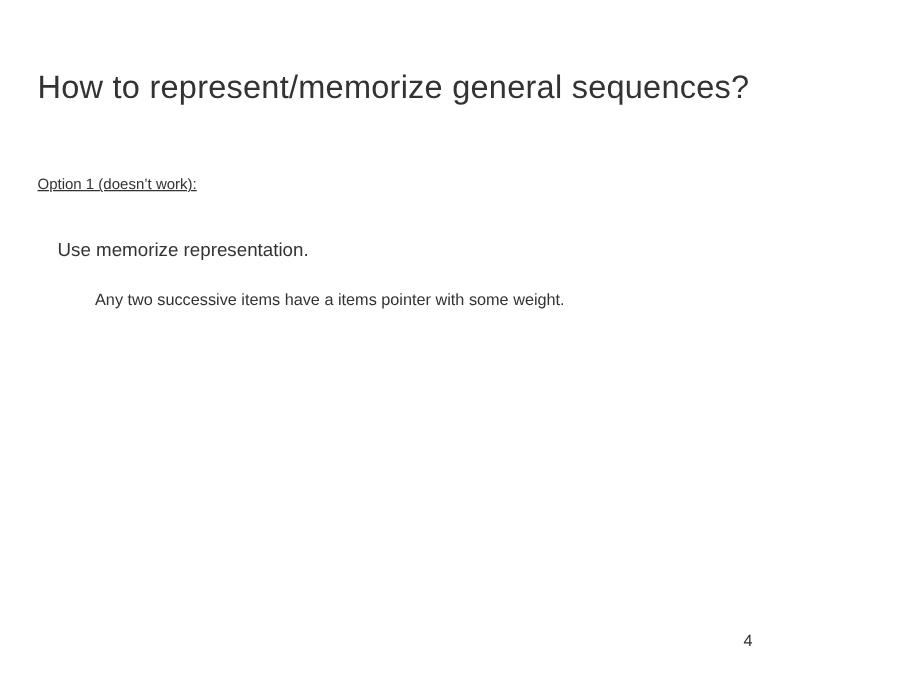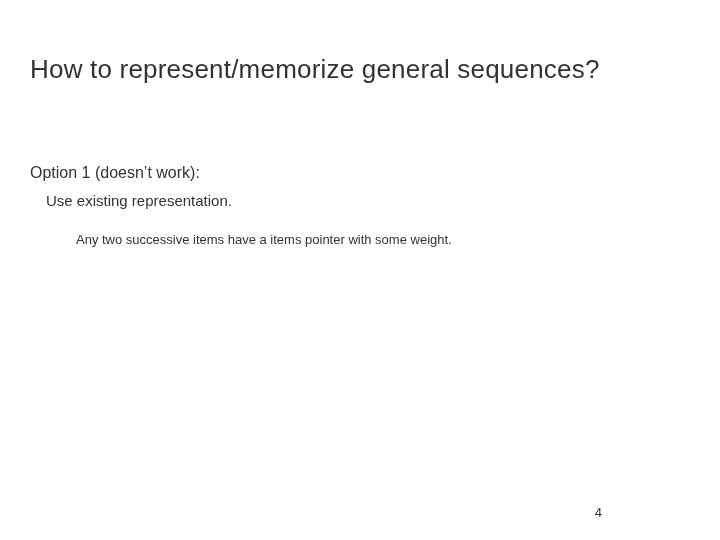--- a/index.html
+++ b/index.html
@@ -1,25 +1,25 @@
 <!DOCTYPE html>
 <html><head>
   <meta charset="utf-8">
   <style>
     * { margin: 0; padding: 0; box-sizing: border-box; }
     html, body { width: 720px; height: 540px; background: #fff; font-family: Arial, Helvetica, sans-serif; color: #3a3a3a; }
     .slide { position: relative; width: 624px; height: 540px; }
     .title { position: absolute; top: 54px; left: 30px; font-size: 26px; font-weight: 400; color: #333; letter-spacing: 0.2px; }
-    .option { position: absolute; top: 164px; left: 30px; font-size: 16px; color: #333; }
+    .option { position: absolute; top: 140px; left: 30px; font-size: 12px; color: #333; text-decoration: underline; }
     .option-desc { position: absolute; top: 192px; left: 46px; font-size: 15px; color: #333; }
     .detail { position: absolute; top: 232px; left: 76px; font-size: 13px; color: #333; }
     .page-number { position: absolute; bottom: 20px; right: 22px; font-size: 13px; color: #333; }
   </style>
 </head>
 <body>
 
 <div class="slide">
   <h1 class="title">How to represent/memorize general sequences?</h1>
   <div class="option">Option 1 (doesn’t work):</div>
-  <div class="option-desc">Use existing representation.</div>
+  <div class="option-desc">Use memorize representation.</div>
   <div class="detail">Any two successive items have a items pointer with some weight.</div>
   <div class="page-number">4</div>
 </div>
 
 </body></html>

